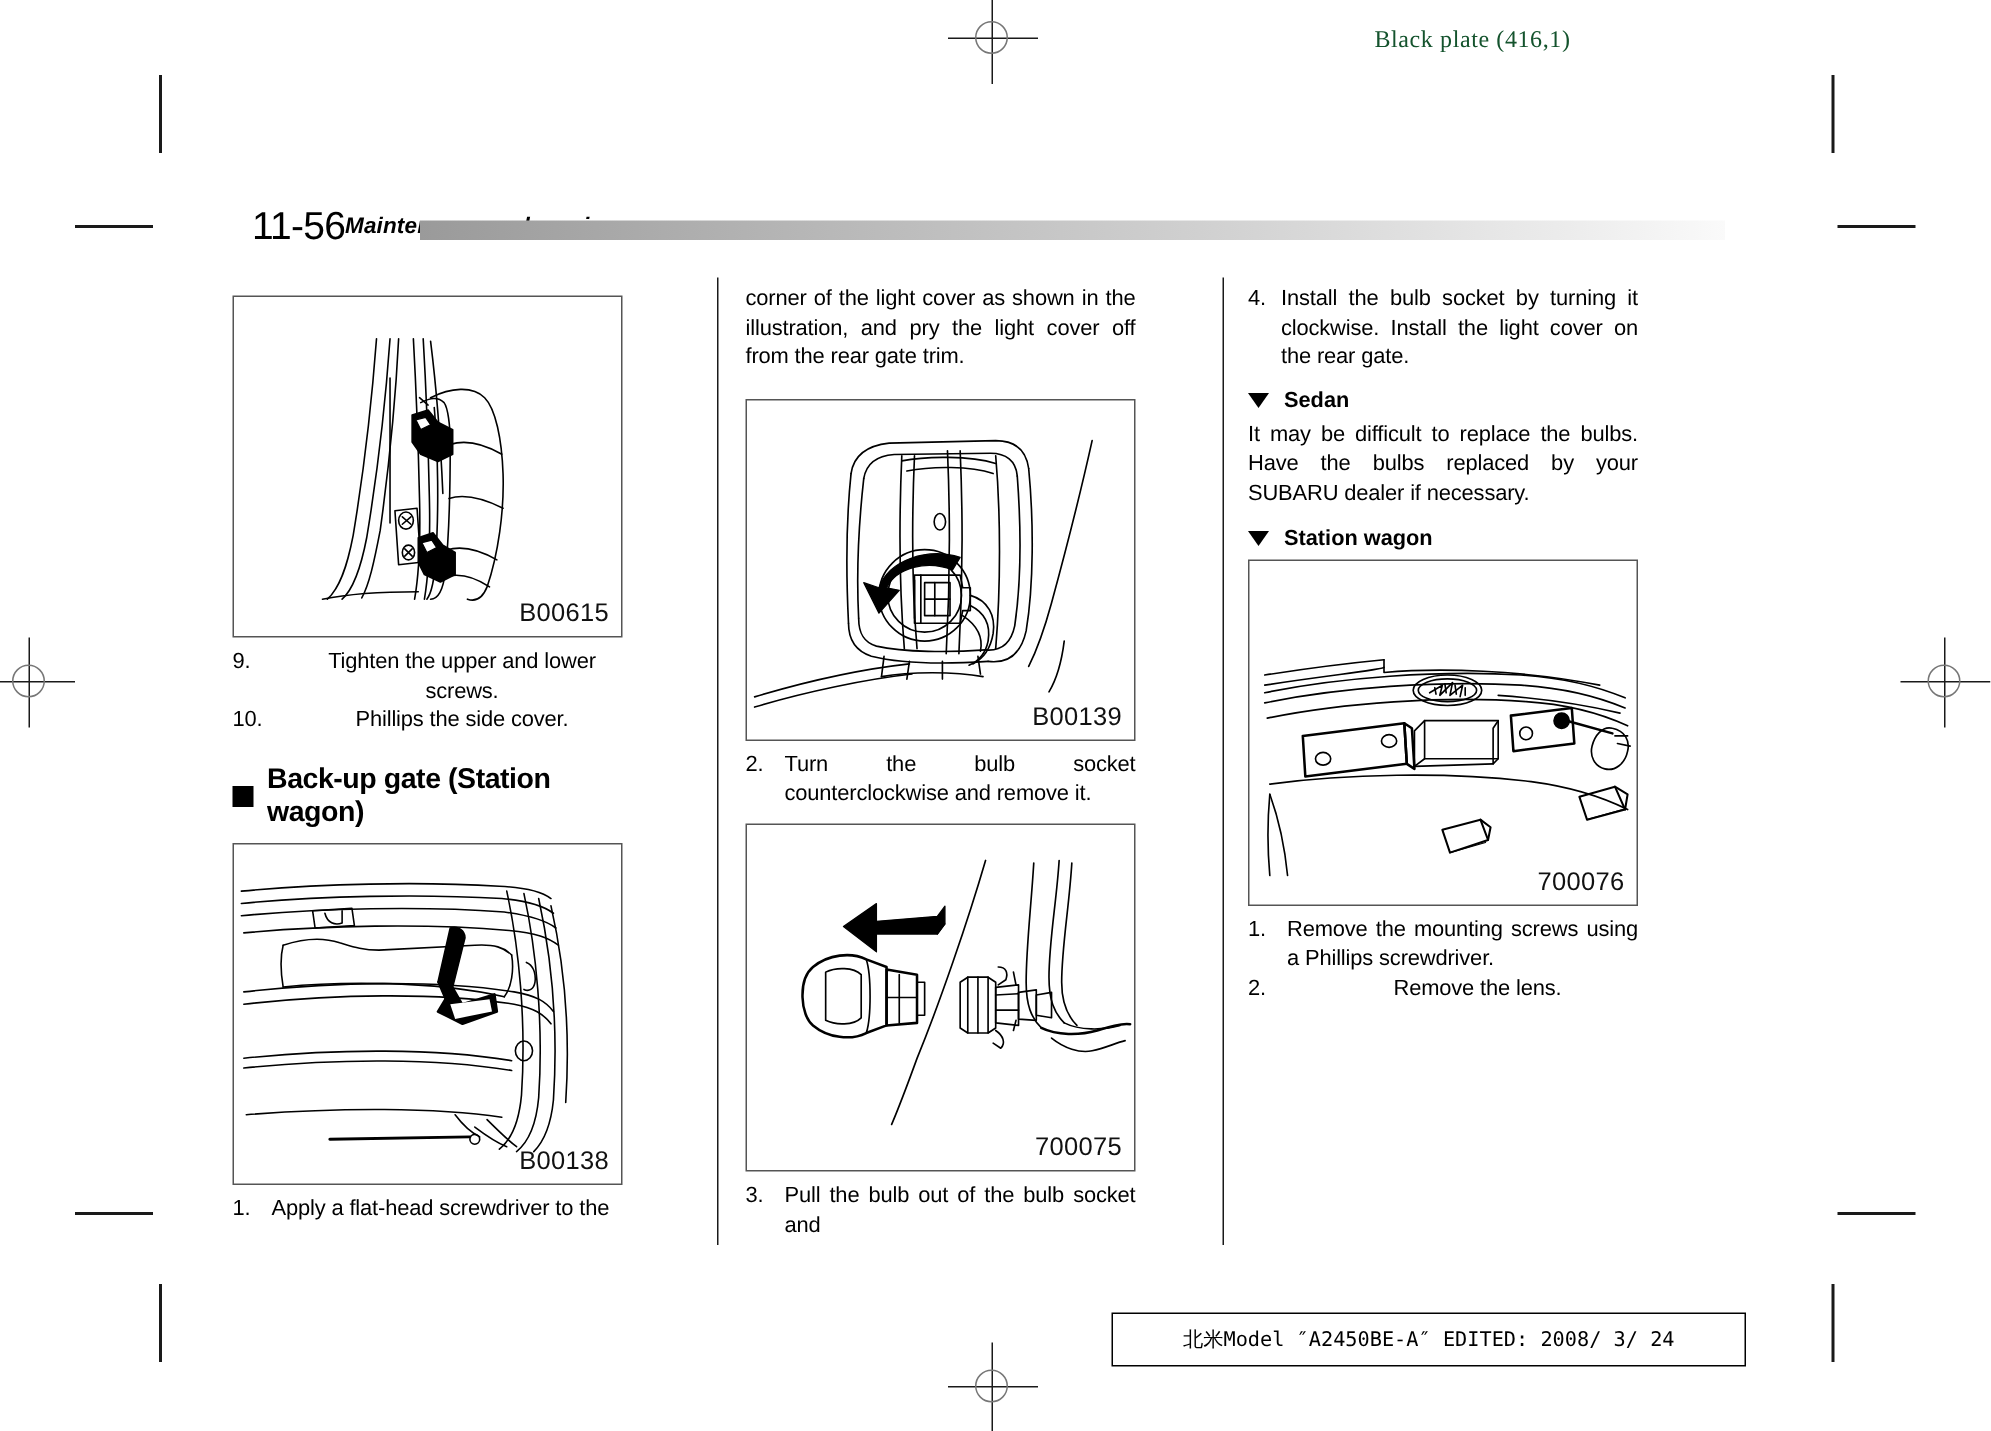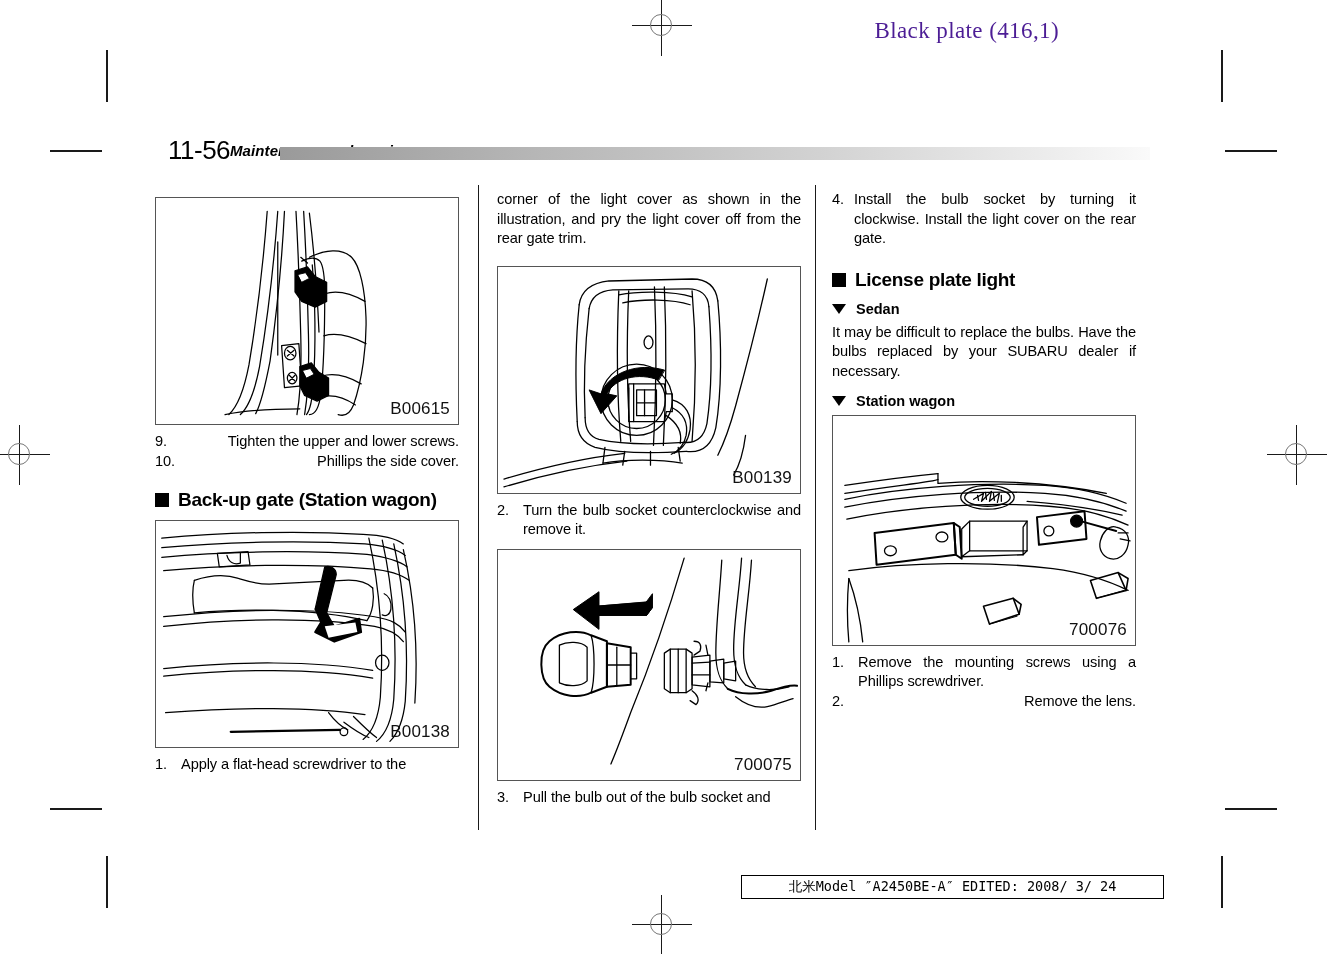--- a/index.html
+++ b/index.html
@@ -43,26 +43,26 @@
     border-radius: 50%;
     box-sizing: border-box;
   }
   .cropmark { position: absolute; pointer-events: none; }
   .cropmark .cv { position: absolute; width: 2px; background: #1a1a1a; }
   .cropmark .ch { position: absolute; height: 2px; background: #1a1a1a; }
 
   
   .black-plate {
     position: absolute;
-    right: 268px;
+    right: 280px;
     top: 18px;
     font-family: "Liberation Serif", serif;
-    font-size: 23px;
+    font-size: 16px;
     letter-spacing: 0.4px;
-    color: #4c1d95;
+    color: #14532d;
   }
 
   .title-row {
     position: absolute;
     left: 152px;
     top: 136px;
     width: 1000px;
     height: 30px;
   }
   .title-num {
@@ -88,21 +88,21 @@
     top: 147px;
     width: 870px;
     height: 13px;
     background: linear-gradient(to right, #9a9a9a 0%, #b5b5b5 28%, #d2d2d2 62%, #ececec 88%, #fafafa 100%);
   }
 
   
   .col {
     position: absolute;
     top: 190px;
-    width: 304px;
+    width: 260px;
   }
   .col-left   { left: 155px; }
   .col-mid    { left: 497px; }
   .col-right  { left: 832px; }
 
   .col-rule {
     position: absolute;
     top: 185px;
     width: 1px;
     height: 645px;
@@ -129,21 +129,21 @@
     letter-spacing: -0.1px;
   }
   .step .num {
     flex: 0 0 auto;
     min-width: 26px;
   }
   .step .txt {
     flex: 1 1 auto;
     text-align: justify;
   }
-  .step .txt.nojust { text-align: right; }
+  .step .txt.nojust { text-align: center; margin-left: 20px; }
 
   
   .sec-head {
     display: flex;
     align-items: center;
     margin-top: 18px;
     margin-bottom: 9px;
   }
   .sec-head .sq {
     width: 14px; height: 14px;
@@ -194,21 +194,21 @@
     letter-spacing: 0.2px;
     color: #111;
   }
 
   
   .footer-box {
     position: absolute;
     left: 741px;
     top: 875px;
     width: 423px;
-    height: 24px;
+    height: 36px;
     border: 1px solid #000;
     box-sizing: border-box;
     display: flex;
     align-items: center;
     justify-content: center;
   }
   .footer-text {
     font-family: "DejaVu Sans Mono", monospace;
     font-size: 13.5px;
     letter-spacing: 0px;
@@ -486,24 +486,20 @@
 </div>
 
 <div class="col col-right">
 
 
   <div class="step">
     <span class="num" style="min-width:22px;">4.</span>
     <span class="txt">Install the bulb socket by turning it clockwise. Install the light cover on the rear gate.</span>
   </div>
 
-  <div class="sec-head" style="margin-top:20px;">
-    <span class="sq"></span>
-    <span class="lbl">License plate light</span>
-  </div>
 
   <div class="sub-head">
     <span class="tri"></span>
     <span class="lbl">Sedan</span>
   </div>
 
   <p class="para">It may be difficult to replace the bulbs. Have the bulbs replaced by your SUBARU dealer if necessary.</p>
 
   <div class="sub-head" style="margin-top:11px;">
     <span class="tri"></span>

